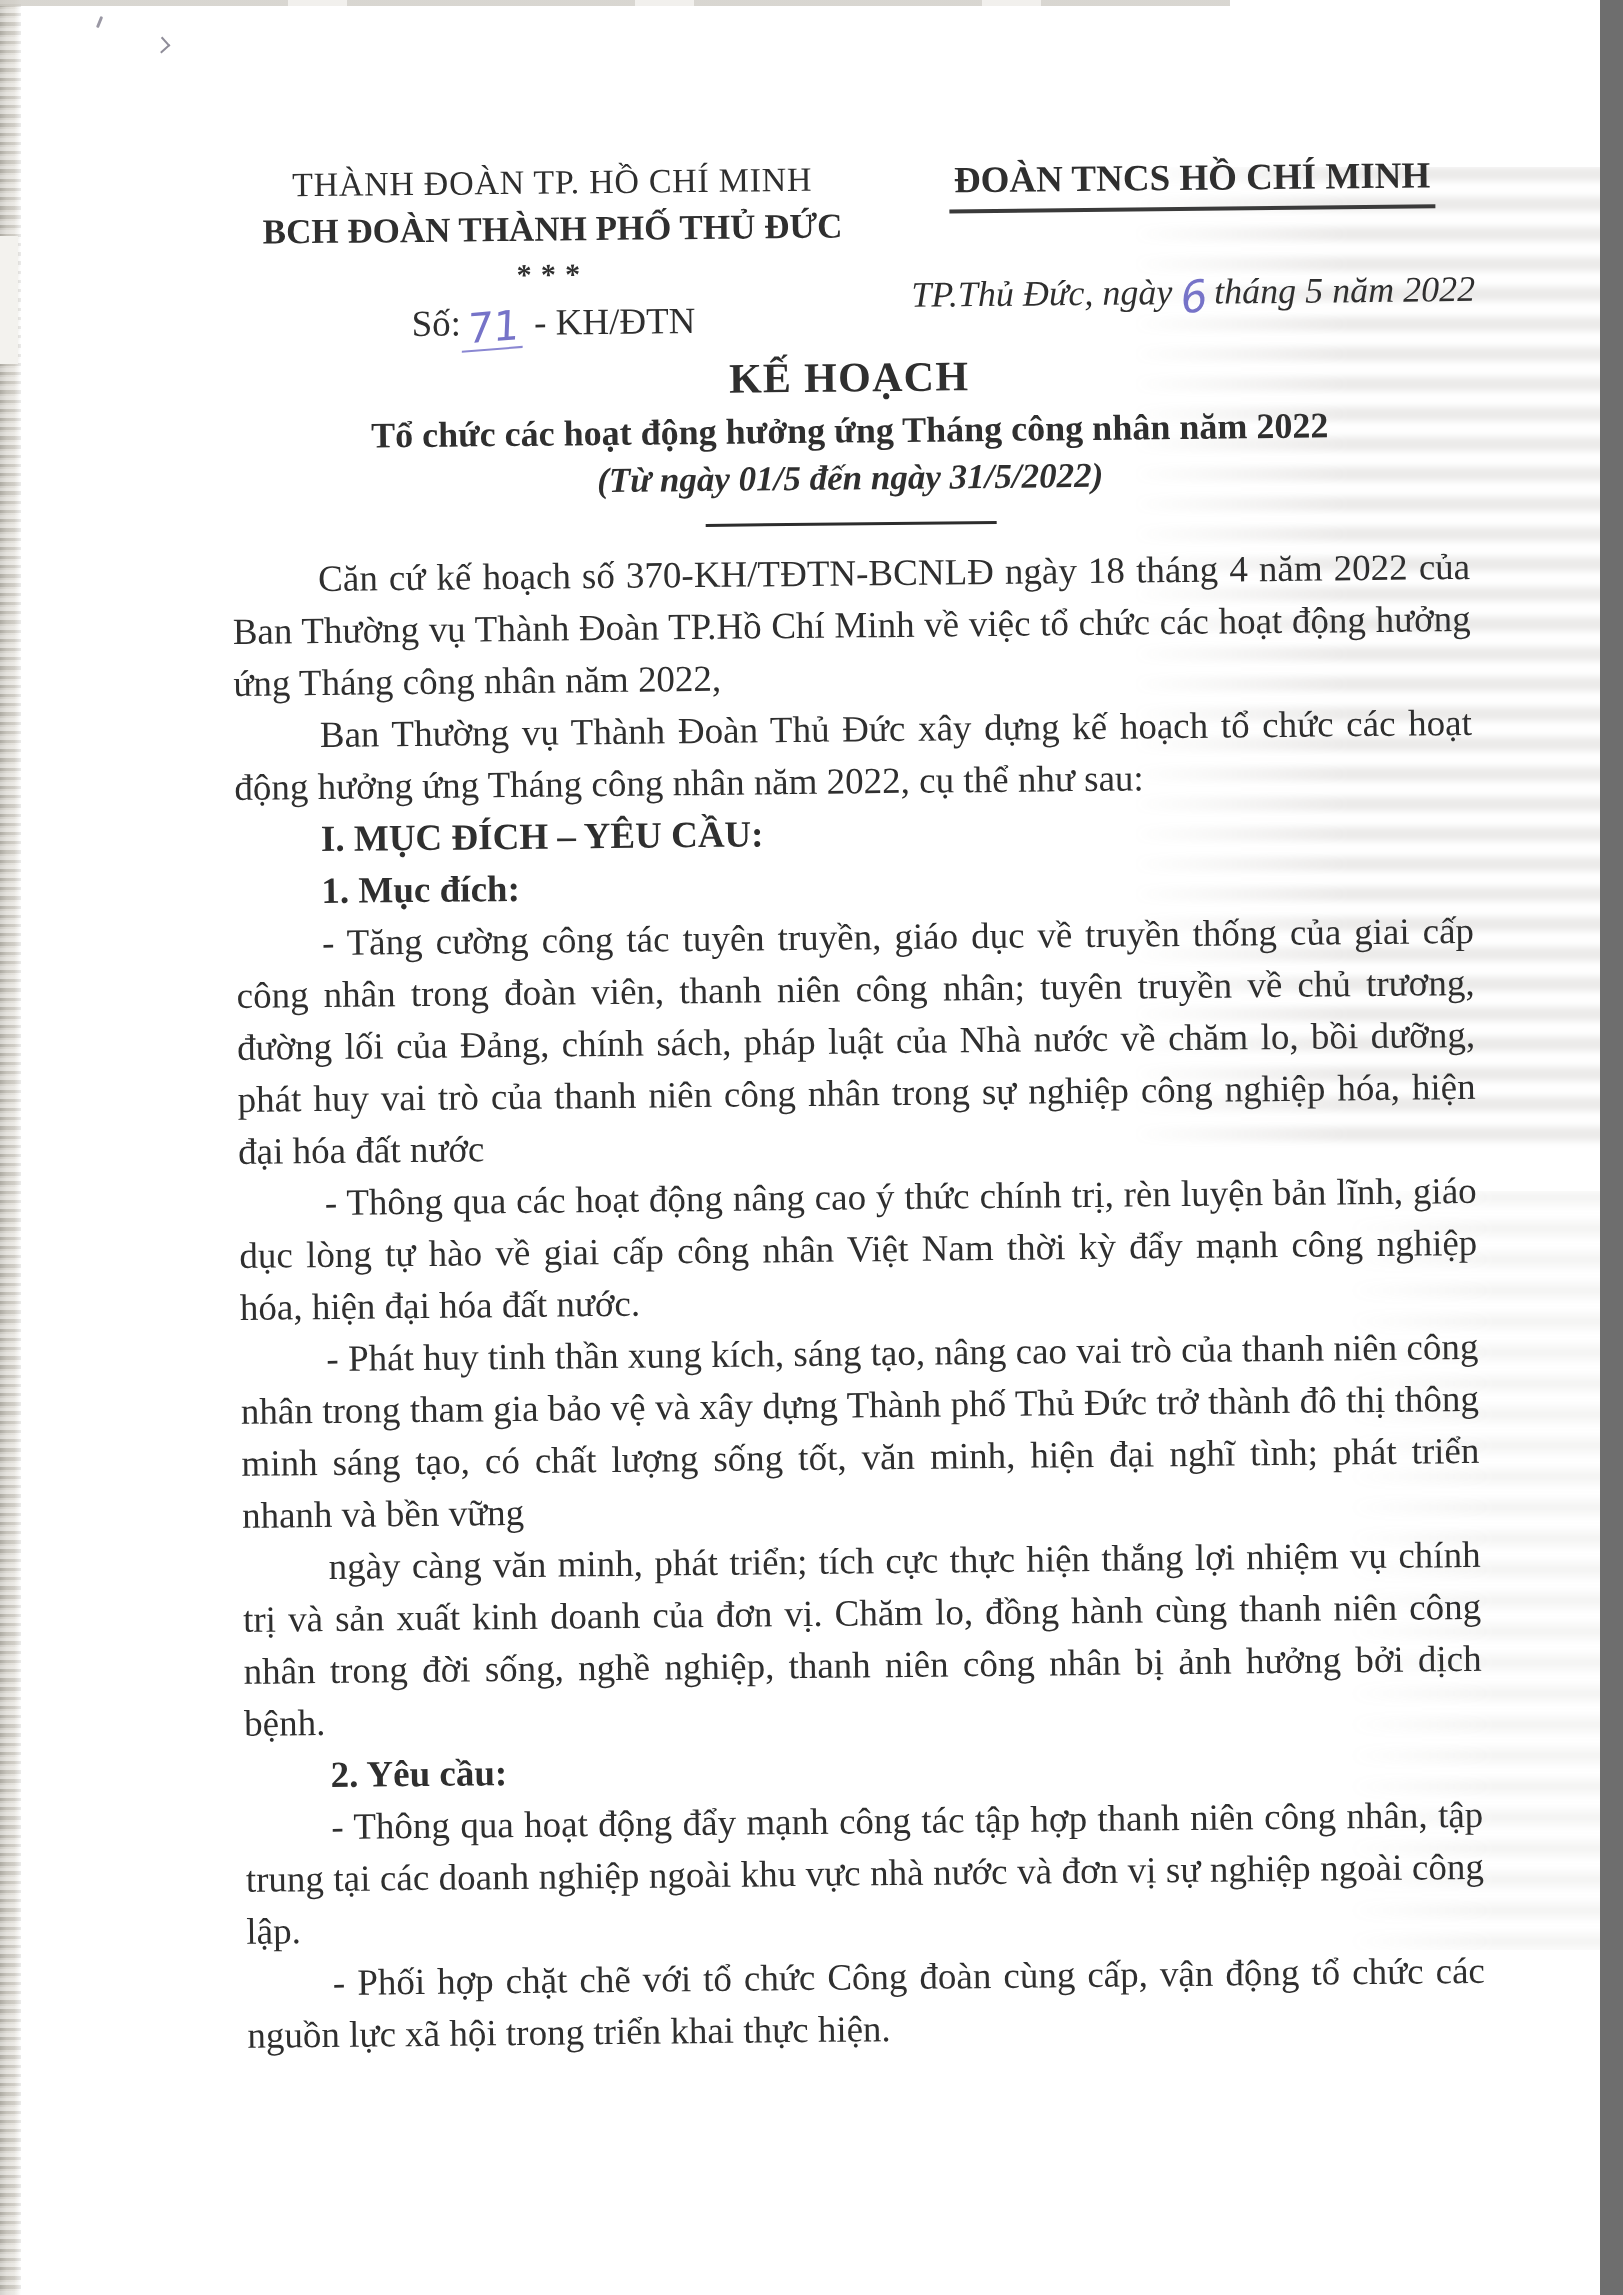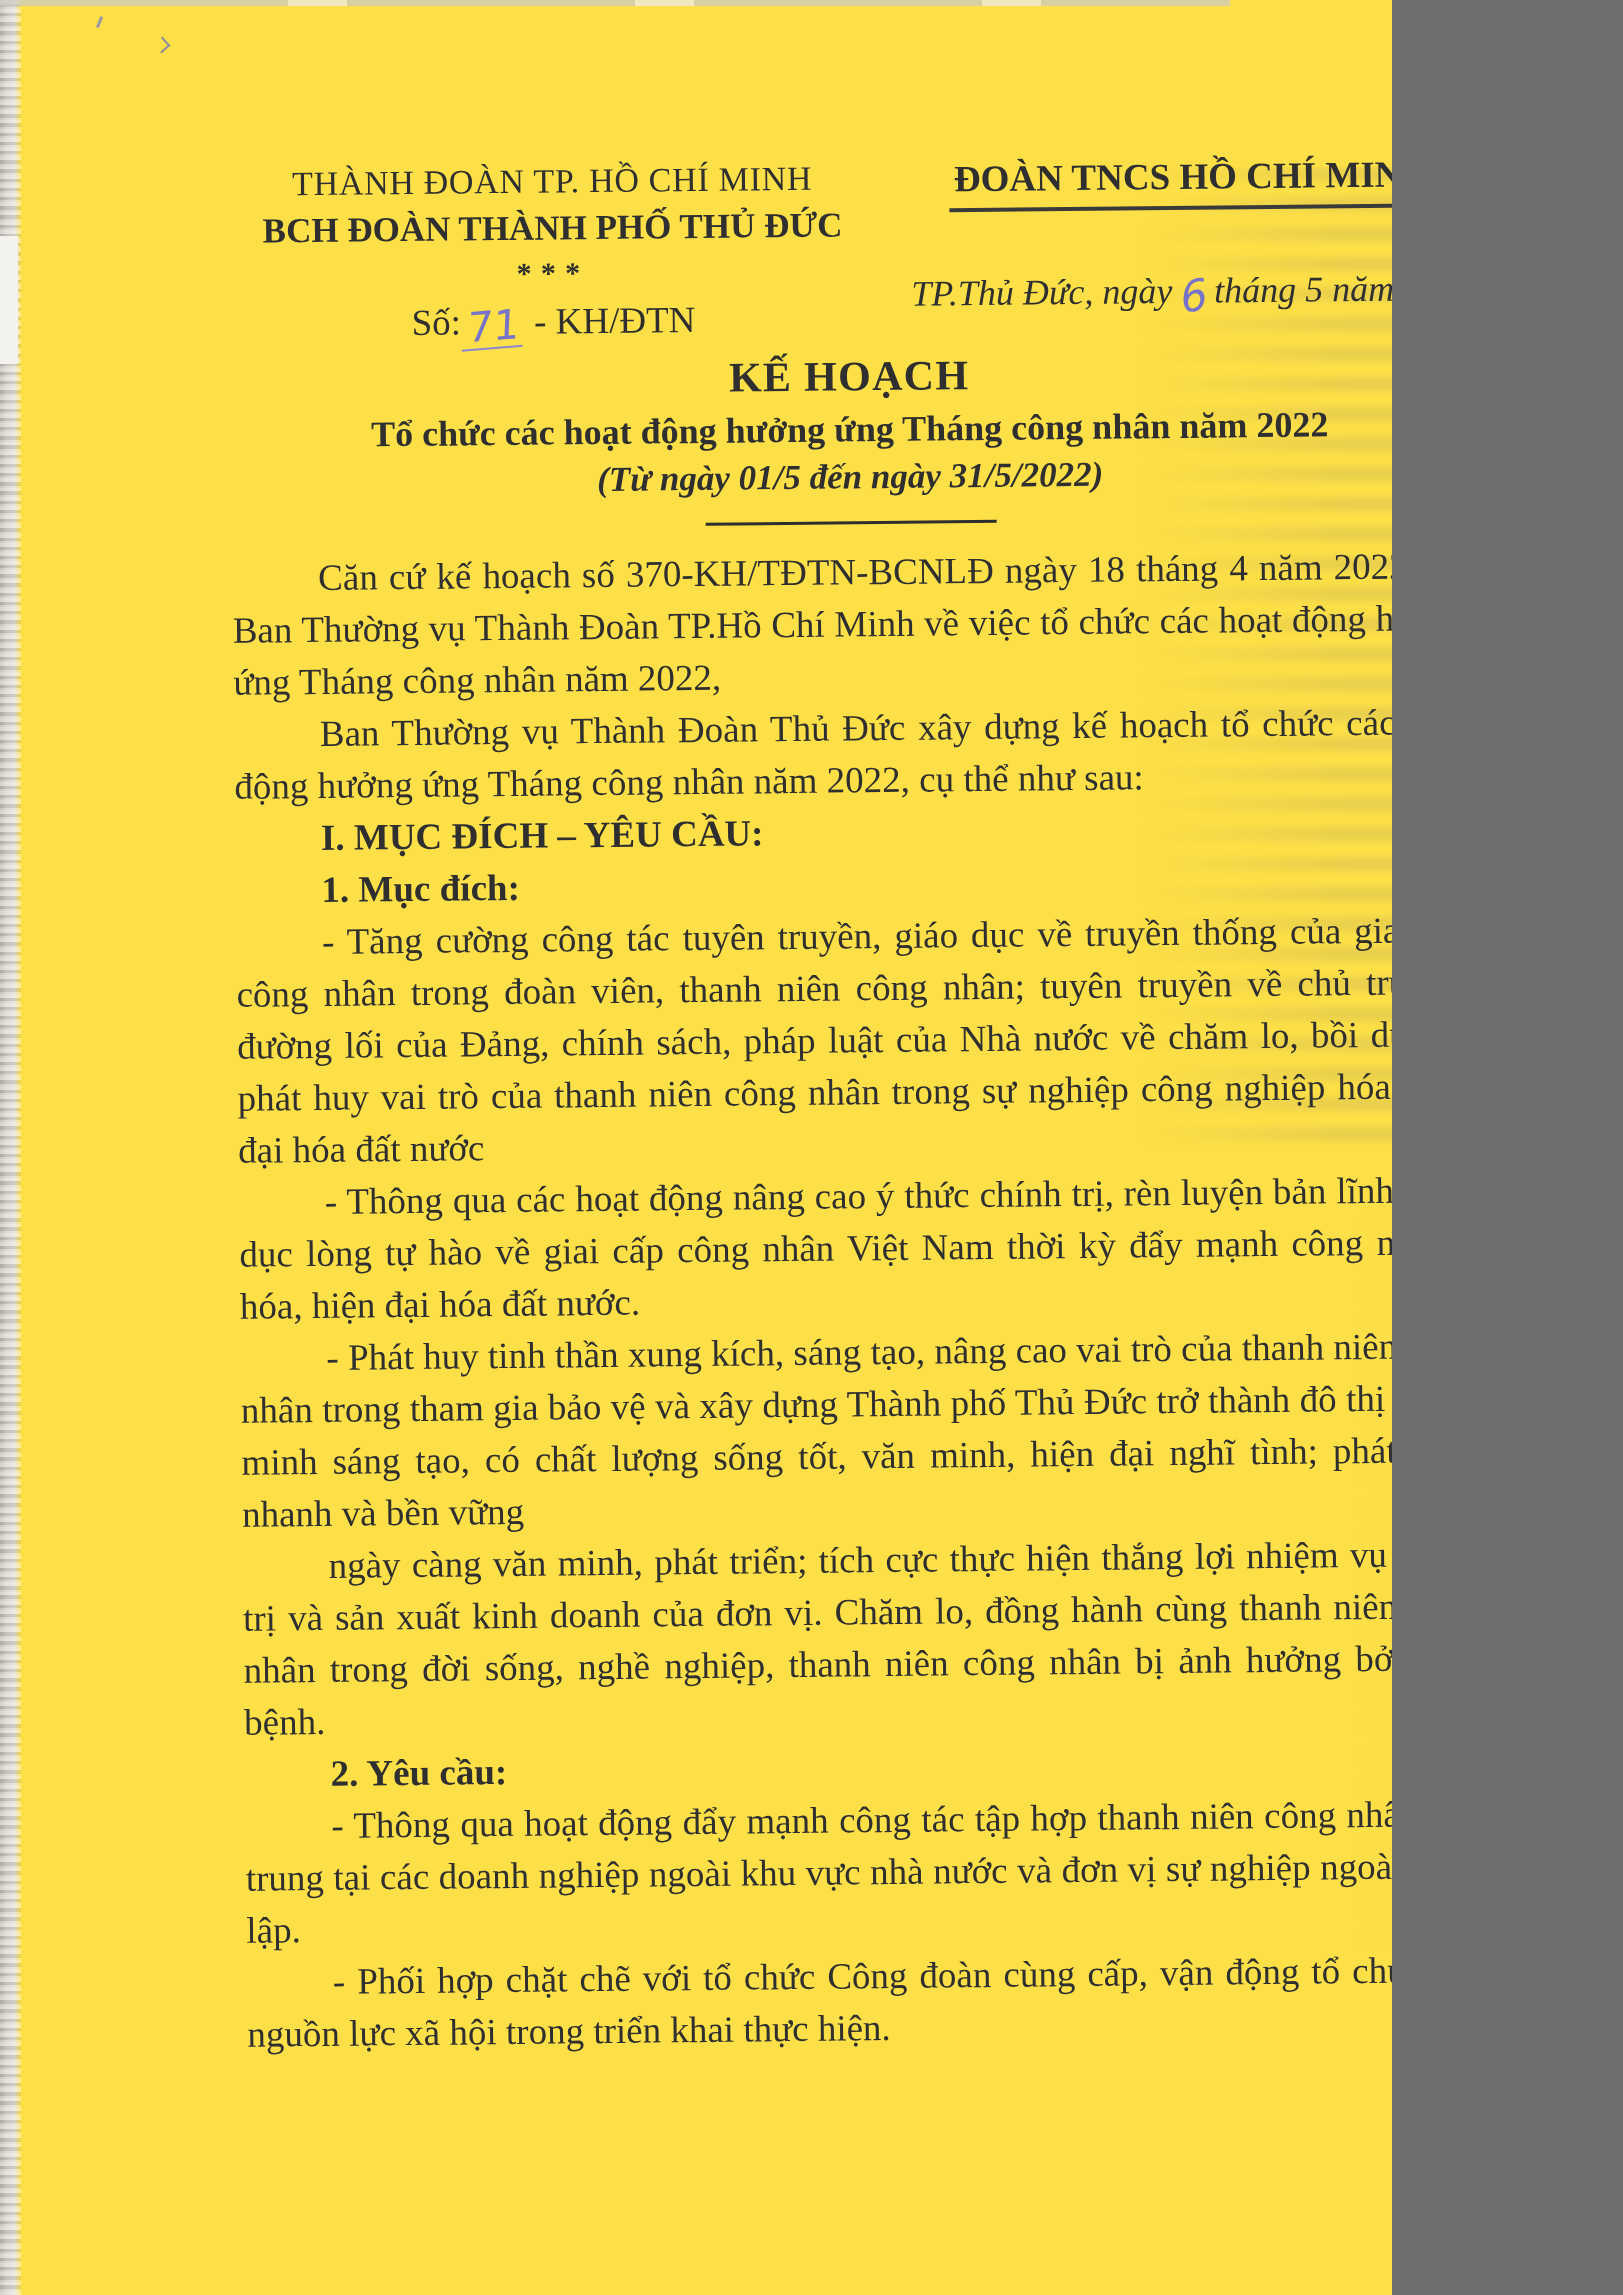--- a/index.html
+++ b/index.html
@@ -1,19 +1,19 @@
 <!DOCTYPE html>
 <html style="font-size:10.5px"><head>
 <meta charset="utf-8">
 <style>
   html,body{margin:0;padding:0;background:#6e6e6e;}
   .page{
     position:relative;
-    width:1392px;height:2295px;
-    background:#fde047;
+    width:1600px;height:2295px;
+    background:#ffffff;
     overflow:hidden;
     font-family:"Liberation Serif","DejaVu Serif",serif;
     color:#2f2f2f;
   }
   
   .edge-left{
     position:absolute;left:0;top:0;width:21px;height:2295px;
     background-image:
       repeating-linear-gradient(to bottom, rgba(255,255,255,.38) 0 3.9px, rgba(70,68,60,.10) 3.9px 7.2px, rgba(255,255,255,.2) 7.2px 9.2px),
       linear-gradient(to right,#b9b6ae 0,#d3d0c8 6.5px,#e0ddd6 14.4px,rgba(236,234,228,0) 21px);

